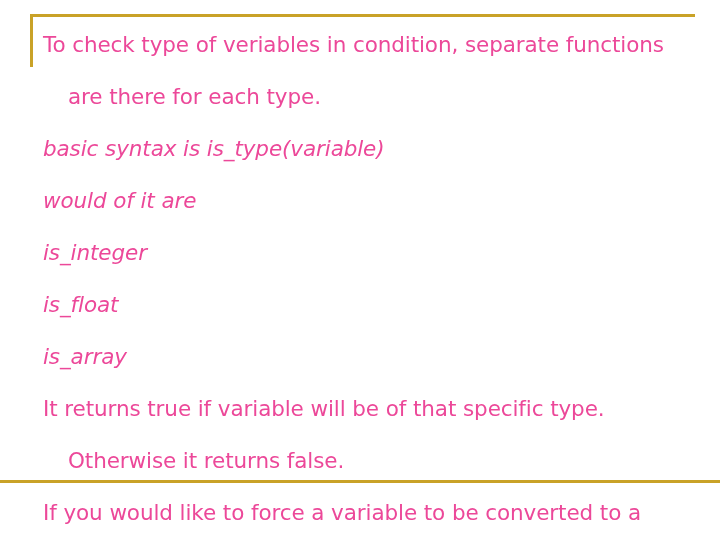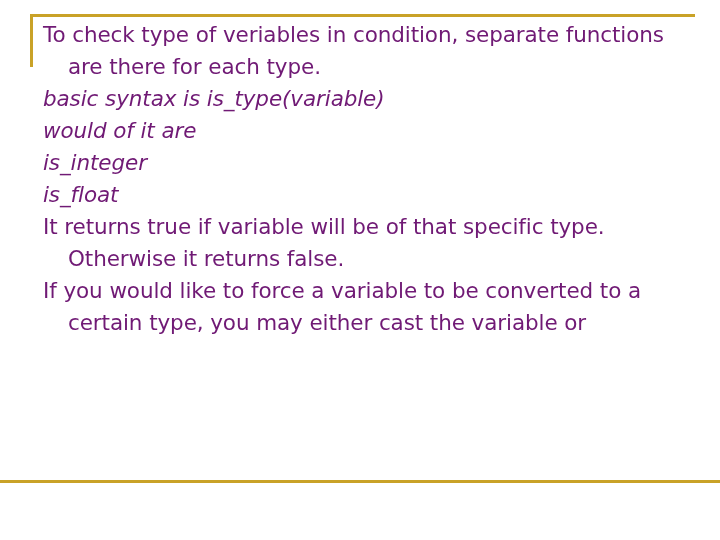--- a/index.html
+++ b/index.html
@@ -55,24 +55,24 @@
 
   
   .body-text {
     position: absolute;
     left: 43px;
     top: 19px;
     width: 650px;
   }
 
   .para {
-    color: #701a75;
+    color: #ec4899;
     font-family: "DejaVu Sans", sans-serif;
     font-size: 21.5px;
-    line-height: 32px;
+    line-height: 52px;
     font-weight: 400;
     letter-spacing: -0.1px;
     margin: 0;
     padding: 0;
     text-indent: 0;
     padding-left: 25px;
     white-space: normal;
   }
   
   .para { text-indent: -25px; }
@@ -89,19 +89,20 @@
 
   <div class="frame-top"></div>
   <div class="frame-left"></div>
 
   <div class="body-text">
     <p class="para">To check type of veriables in condition, separate functions are there for each type.</p>
     <p class="para nowrap">basic syntax is is_type(variable)</p>
     <p class="para nowrap">would of it are</p>
     <p class="para nowrap">is_integer</p>
     <p class="para nowrap">is_float</p>
+    <p class="para nowrap">is_array</p>
     <p class="para">It returns true if variable will be of that specific type. Otherwise it returns false.</p>
     <p class="para">If you would like to force a variable to be converted to a certain type, you may either cast the variable or</p>
   </div>
 
   <div class="frame-bottom-rule"></div>
 
 </div>
 
 </body></html>

